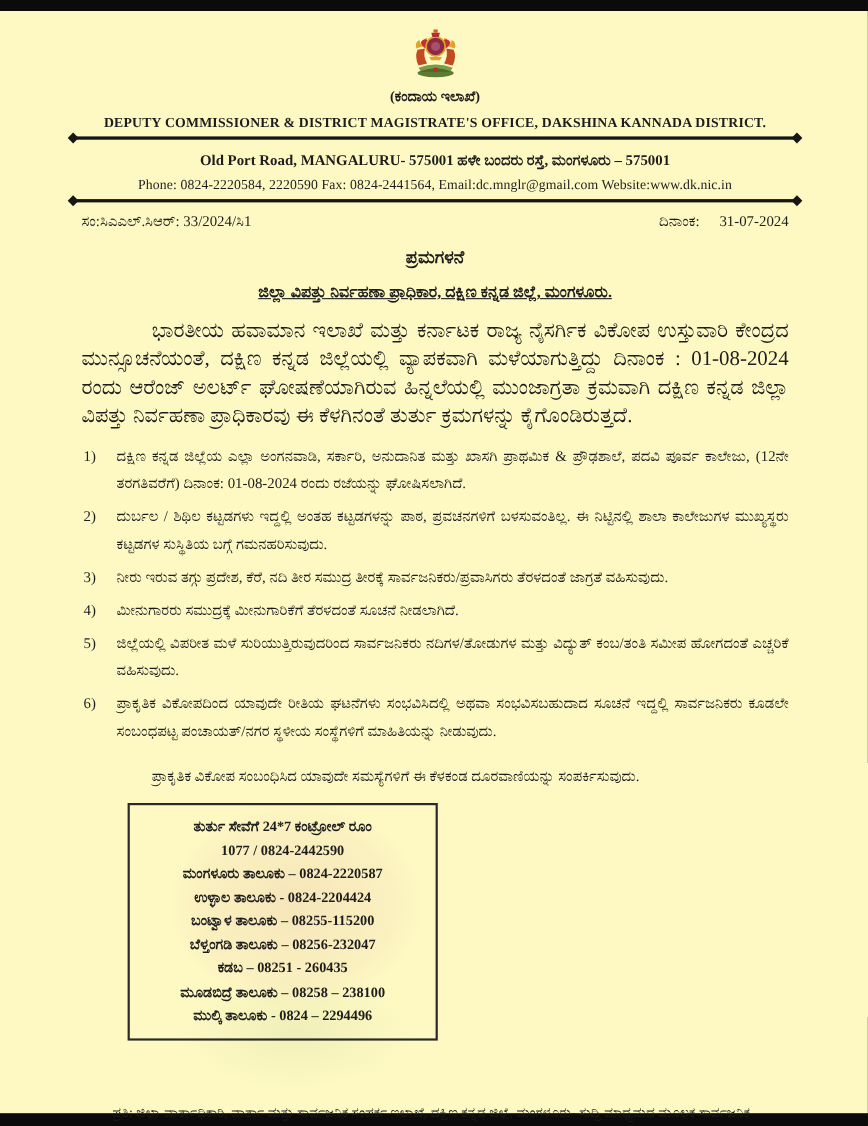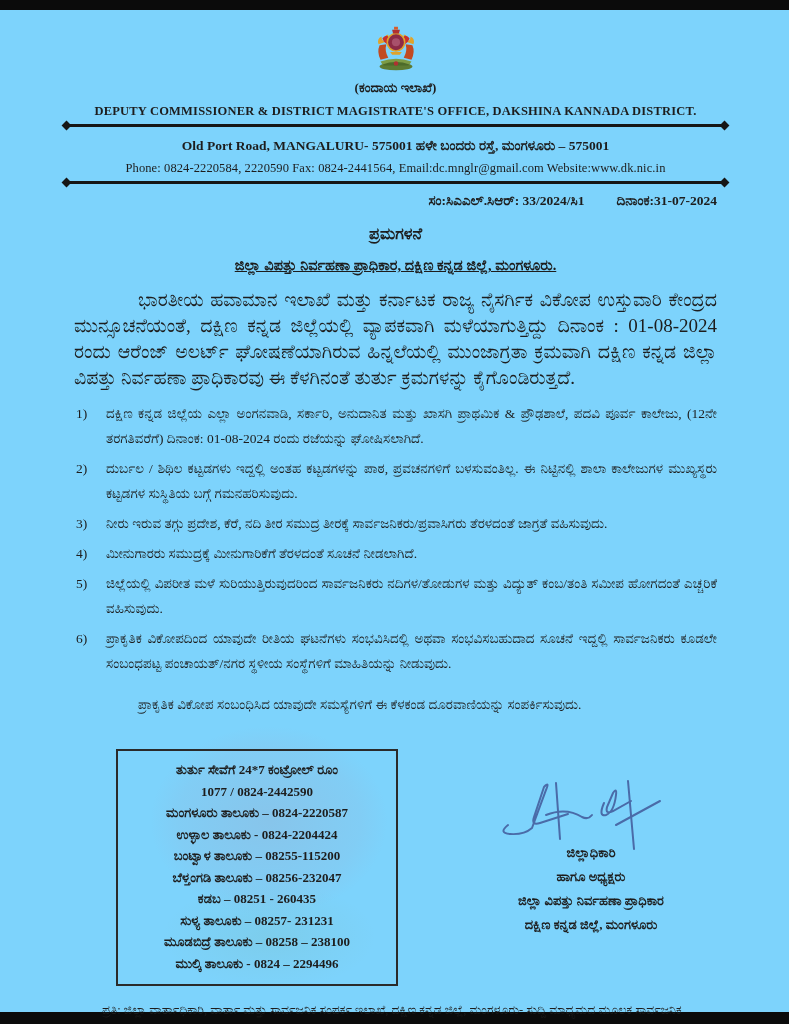--- a/index.html
+++ b/index.html
@@ -6,43 +6,43 @@
   body{
     width:789px;height:1024px;overflow:hidden;
     background:#0b0b0b;
     font-family:"Liberation Serif","DejaVu Serif",serif;
     color:#1d1d1d;
     -webkit-font-smoothing:antialiased;
   }
   .photo{position:relative;width:789px;height:1024px;background:#0b0b0b;}
   .page{
     position:absolute;top:10px;left:0;width:789px;height:1002px;
-    background:#7dd3fc;
+    background:#fef9c3;
     box-sizing:border-box;
     padding:14px 72px 0 74px;
   }
   .center{text-align:center;}
 
   
   .emblem{display:block;margin:0 auto;width:58px;height:50px;}
 
   .dept-line{font-size:13px;font-weight:bold;margin-top:6px;}
   .office-kn{font-size:16.5px;font-weight:bold;text-decoration:underline;margin-top:10px;letter-spacing:.2px;}
   .office-en{font-size:12.5px;font-weight:bold;margin-top:8px;letter-spacing:.2px;}
 
   .rule{position:relative;height:3px;background:#161616;margin:5px -8px 0 -8px;}
   .rule::before,.rule::after{content:"";position:absolute;top:-2px;width:7px;height:7px;background:#161616;transform:rotate(45deg);}
   .rule::before{left:-3px;}
   .rule::after{right:-3px;}
 
   .addr-line{font-size:13.5px;font-weight:bold;margin-top:11px;}
   .phone-line{font-size:12.5px;font-weight:normal;margin-top:7px;letter-spacing:.1px;}
 
-  .meta-row{display:flex;justify-content:flex-end;margin-top:9px;font-size:13.5px;font-weight:bold;}
-  .meta-date{display:flex;margin-left:32px;}
+  .meta-row{display:flex;justify-content:space-between;margin-top:9px;font-size:13.5px;font-weight:normal;}
+  .meta-date{display:flex;gap:18px;margin-left:32px;}
 
   .doc-title{font-size:16px;font-weight:bold;margin-top:16px;}
   .doc-subject{font-size:14.5px;font-weight:bold;text-decoration:underline;margin-top:14px;}
 
   .para{
     font-size:19px;line-height:26px;text-align:justify;margin-top:13px;
     text-indent:64px;
   }
 
   .list{margin-top:10px;}
@@ -54,21 +54,21 @@
 
   .lower{position:relative;height:268px;margin-top:12px;}
   .watermark{
     position:absolute;left:30px;top:-40px;width:330px;height:330px;
     background:
       radial-gradient(closest-side at 50% 40%, rgba(197,110,130,.14), rgba(197,110,130,.06) 55%, transparent 72%),
       radial-gradient(closest-side at 50% 75%, rgba(120,150,90,.10), transparent 65%);
     pointer-events:none;
   }
   .helpline-box{
-    position:absolute;left:42px;top:20px;width:250px;
+    position:absolute;left:42px;top:0;width:250px;
     border:2px solid #2a2a2a;
     padding:8px 14px 10px 14px;
     text-align:center;background:transparent;
   }
   .helpline-line{font-size:13px;font-weight:bold;line-height:21.5px;}
 
   .sign-block{position:absolute;right:-8px;top:44px;width:268px;text-align:center;}
   .sign-svg{display:block;margin:0 auto -16px auto;}
   .sign-line{font-size:13px;font-weight:bold;line-height:24px;}
 
@@ -154,39 +154,22 @@
       <div class="watermark"></div>
 
       <div class="helpline-box">
         <div class="helpline-line">ತುರ್ತು ಸೇವೆಗೆ 24*7 ಕಂಟ್ರೋಲ್ ರೂಂ</div>
         <div class="helpline-line">1077 / 0824-2442590</div>
         <div class="helpline-line">ಮಂಗಳೂರು ತಾಲೂಕು – 0824-2220587</div>
         <div class="helpline-line">ಉಳ್ಳಾಲ ತಾಲೂಕು - 0824-2204424</div>
         <div class="helpline-line">ಬಂಟ್ವಾಳ ತಾಲೂಕು – 08255-115200</div>
         <div class="helpline-line">ಬೆಳ್ತಂಗಡಿ ತಾಲೂಕು – 08256-232047</div>
         <div class="helpline-line">ಕಡಬ – 08251 - 260435</div>
-        <div class="helpline-line">ಸುಳ್ಯ ತಾಲೂಕು – 08257- 231231</div>
         <div class="helpline-line">ಮೂಡಬಿದ್ರೆ ತಾಲೂಕು – 08258 – 238100</div>
         <div class="helpline-line">ಮುಲ್ಕಿ ತಾಲೂಕು - 0824 – 2294496</div>
       </div>
 
-      <div class="sign-block">
-        <svg class="sign-svg" width="210" height="84" viewBox="0 0 210 84" aria-hidden="true">
-          <g fill="none" stroke="#4a6ba8" stroke-width="2" stroke-linecap="round">
-            <path d="M22 52 q-10 8 2 9 q14 1 22-6 l14-38 q4-9-2-3 l-10 30 q-3 9 6 6 l28 -9"></path>
-            <path d="M70 10 l4 56"></path>
-            <path d="M60 42 q20 -8 36 2 q6 3 10 -2"></path>
-            <path d="M118 30 q-6 14 2 12 q8-3 10-20 q1-8-3-2 l-6 14 q-2 8 6 4 l18-10"></path>
-            <path d="M142 8 l6 68"></path>
-            <path d="M130 52 l44-24"></path>
-          </g>
-        </svg>
-        <div class="sign-line">ಜಿಲ್ಲಾಧಿಕಾರಿ</div>
-        <div class="sign-line">ಹಾಗೂ ಅಧ್ಯಕ್ಷರು</div>
-        <div class="sign-line">ಜಿಲ್ಲಾ ವಿಪತ್ತು ನಿರ್ವಹಣಾ ಪ್ರಾಧಿಕಾರ</div>
-        <div class="sign-line">ದಕ್ಷಿಣ ಕನ್ನಡ ಜಿಲ್ಲೆ, ಮಂಗಳೂರು</div>
-      </div>
     </div>
 
     <div class="footer">ಪ್ರತಿ: ಜಿಲ್ಲಾ ವಾರ್ತಾಧಿಕಾರಿ, ವಾರ್ತಾ ಮತ್ತು ಸಾರ್ವಜನಿಕ ಸಂಪರ್ಕ ಇಲಾಖೆ, ದಕ್ಷಿಣ ಕನ್ನಡ ಜಿಲ್ಲೆ, ಮಂಗಳೂರು- ಸುದ್ದಿ ಮಾಧ್ಯಮದ ಮೂಲಕ ಸಾರ್ವಜನಿಕ ಪ್ರಕಟಣೆಗಾಗಿ ಸೂಕ್ತ ಕ್ರಮವಹಿಸುವುದು</div>
 
   </div>
 </div>
 
 </body></html>

